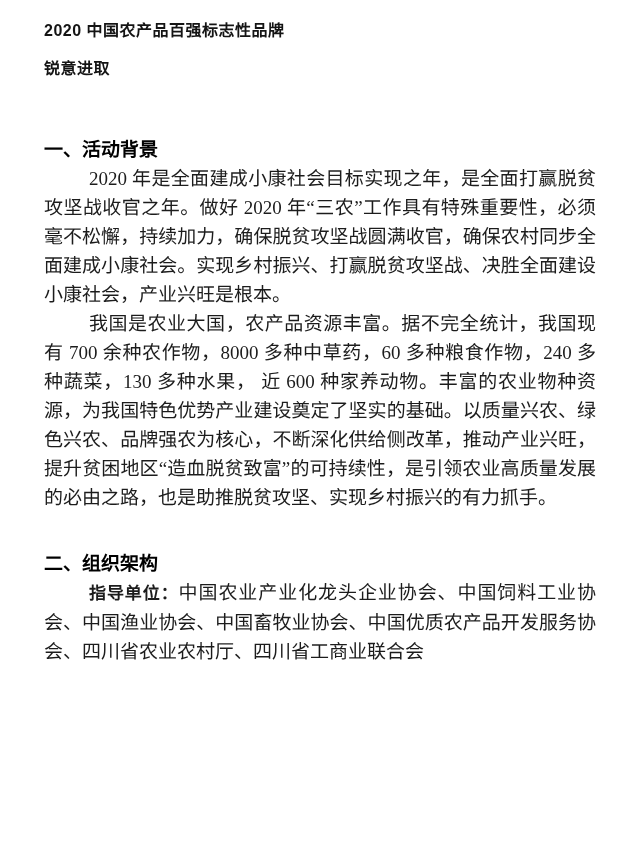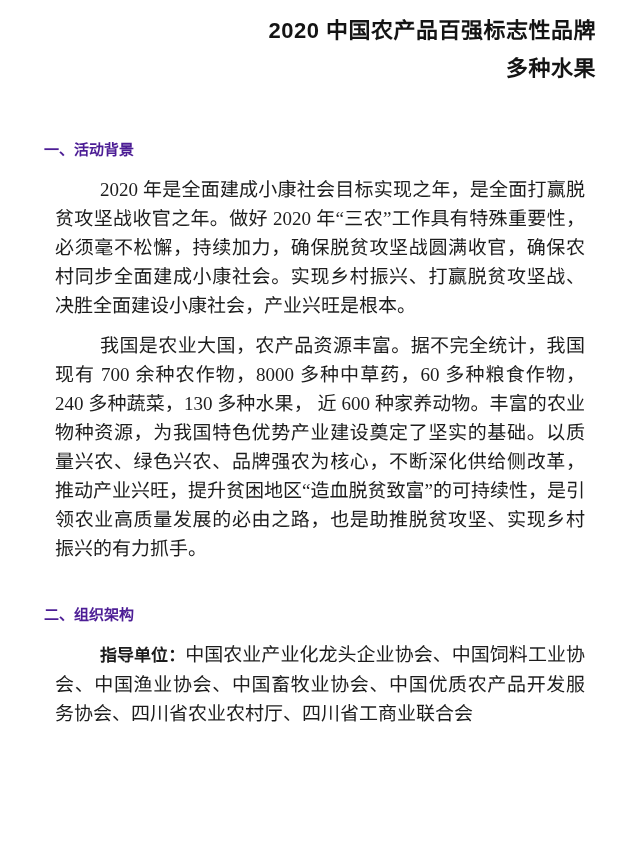--- a/index.html
+++ b/index.html
@@ -14,65 +14,65 @@
   }
   .page {
     box-sizing: border-box;
     width: 632px;
     height: 866px;
     background: #ffffff;
     color: #1c1c1c;
     padding: 12px 36px 0 44px;
   }
   .doc-title {
-    text-align: right;
+    text-align: left;
     font-family: "Liberation Sans", "DejaVu Sans", sans-serif;
     font-weight: 700;
-    font-size: 22px;
+    font-size: 16px;
     line-height: 38px;
     color: #141414;
     letter-spacing: 0.5px;
   }
   .section-heading {
     font-family: "Liberation Sans", "DejaVu Sans", sans-serif;
     font-weight: 700;
-    font-size: 15px;
+    font-size: 19px;
     line-height: 29px;
-    color: #4c1d95;
+    color: #000000;
     margin: 0;
   }
   .section-heading.first {
     margin-top: 47px;
   }
   .section-heading.second {
     margin-top: 37px;
   }
   .body-par {
     font-family: "Liberation Serif", "DejaVu Serif", serif;
     font-size: 19px;
     line-height: 29px;
     text-align: justify;
     text-indent: 45px;
-    margin: 11px;
+    margin: 0;
     color: #1c1c1c;
   }
   .body-par .inline-label {
     font-weight: 700;
     font-family: "Liberation Sans", "DejaVu Sans", sans-serif;
     font-size: 17px;
   }
 </style>
 </head>
 <body>
 
 <div class="page">
 
   <div class="doc-title">
     <div>2020 中国农产品百强标志性品牌</div>
-    <div>多种水果</div>
+    <div>锐意进取</div>
   </div>
 
   <h2 class="section-heading first">一、活动背景</h2>
 
   <p class="body-par">2020 年是全面建成小康社会目标实现之年，是全面打赢脱贫攻坚战收官之年。做好 2020 年“三农”工作具有特殊重要性，必须毫不松懈，持续加力，确保脱贫攻坚战圆满收官，确保农村同步全面建成小康社会。实现乡村振兴、打赢脱贫攻坚战、决胜全面建设小康社会，产业兴旺是根本。</p>
 
   <p class="body-par">我国是农业大国，农产品资源丰富。据不完全统计，我国现有 700 余种农作物，8000 多种中草药，60 多种粮食作物，240 多种蔬菜，130 多种水果， 近 600 种家养动物。丰富的农业物种资源，为我国特色优势产业建设奠定了坚实的基础。以质量兴农、绿色兴农、品牌强农为核心，不断深化供给侧改革，推动产业兴旺，提升贫困地区“造血脱贫致富”的可持续性，是引领农业高质量发展的必由之路，也是助推脱贫攻坚、实现乡村振兴的有力抓手。</p>
 
 
   <h2 class="section-heading second">二、组织架构</h2>

